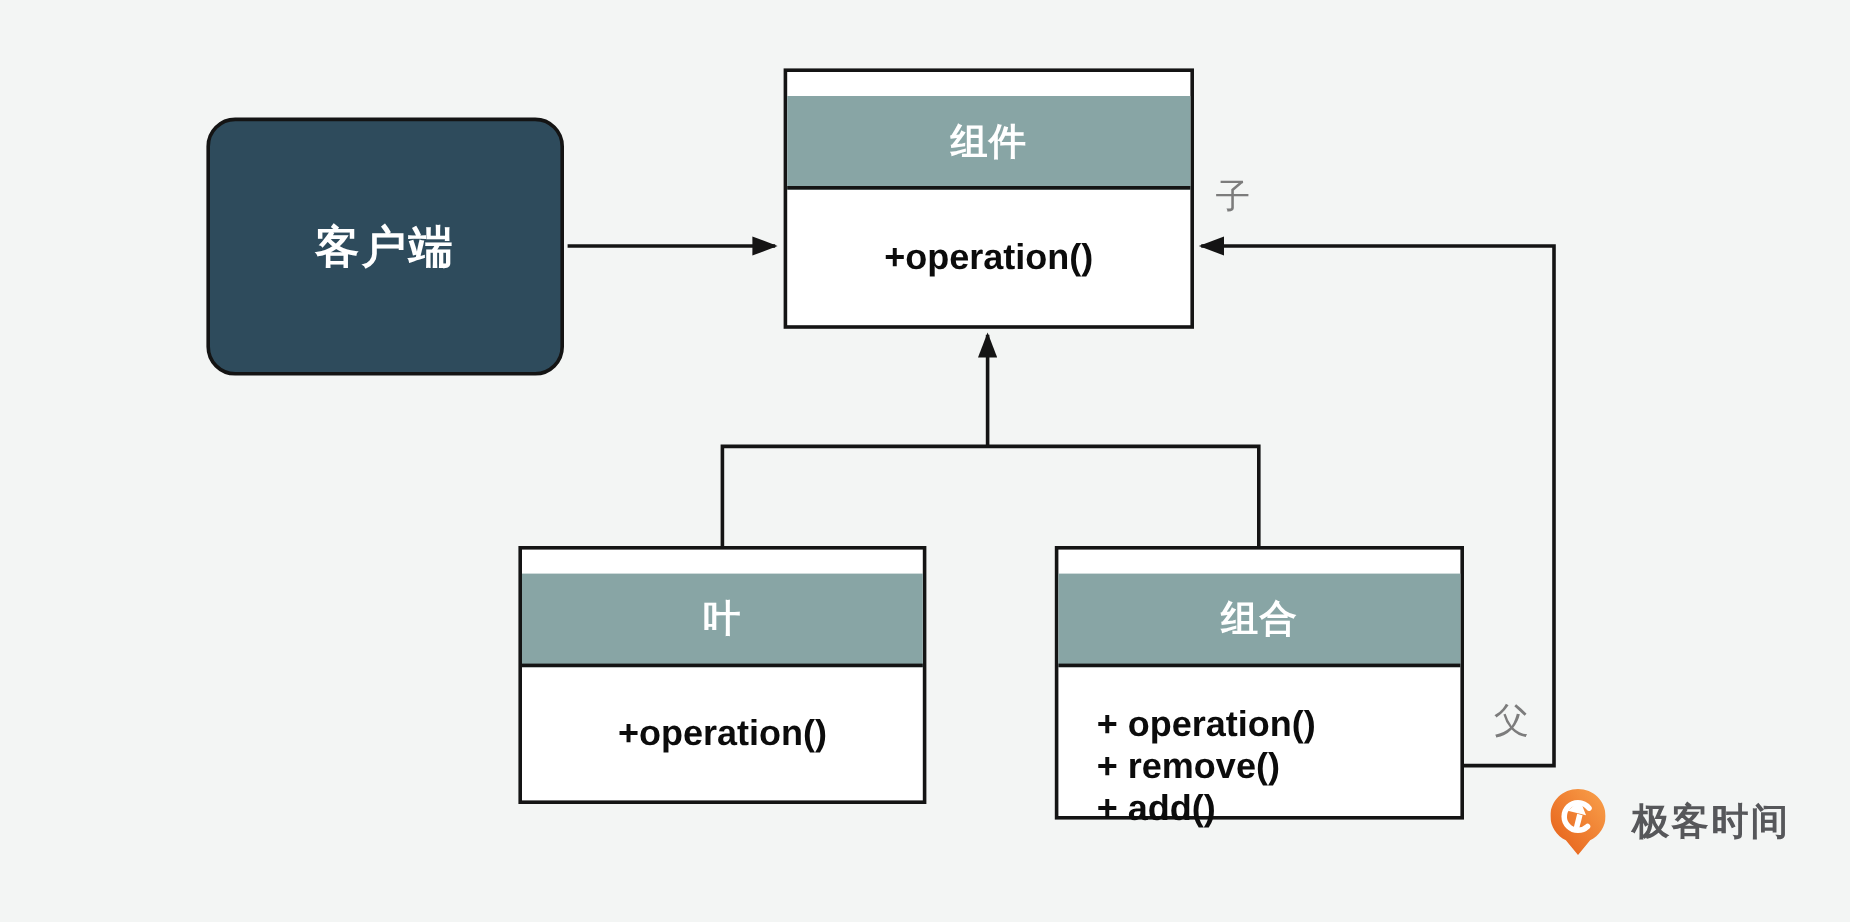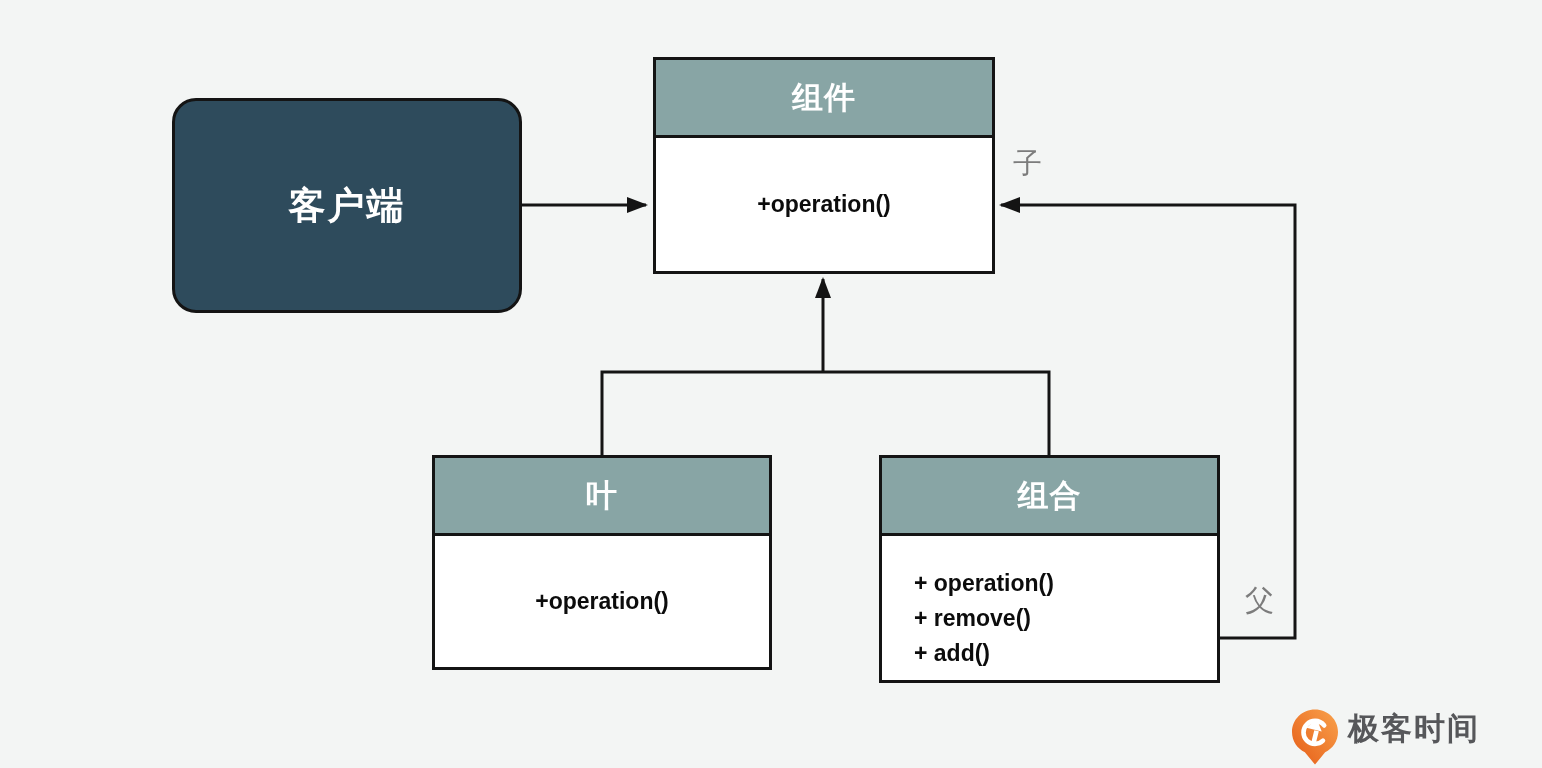--- a/index.html
+++ b/index.html
@@ -21,21 +21,21 @@
   }
   .canvas{position:absolute;inset:0;width:1542px;height:768px;}
   svg.connectors{position:absolute;left:0;top:0;z-index:1;}
   svg.connectors path{stroke:var(--line);stroke-width:3;fill:none;}
   #arrowhead path{fill:var(--line);stroke:none;}
 
   .node{position:absolute;z-index:2;}
 
   
   .client-box{
-    left:172px;top:98px;width:350px;height:215px;
+    left:172px;top:98px;width:298px;height:215px;
     background:var(--client-fill);
     border:3px solid var(--line);
     border-radius:24px;
     display:flex;align-items:center;justify-content:center;text-align:center;
   }
   .client-box .label{
     color:#fff;font-size:37px;font-weight:700;letter-spacing:2px;
   }
 
   
@@ -43,44 +43,45 @@
     background:var(--box-white);
     border:3px solid var(--line);
     display:flex;flex-direction:column;
   }
   .uml-box .uml-header{
     background:var(--header-teal);
     border-bottom:3px solid var(--line);
     color:#fff;font-size:31px;font-weight:700;letter-spacing:1px;
     display:flex;align-items:center;justify-content:center;
     flex:0 0 78px;
+    margin-top:20px;
   }
   .uml-box .uml-body{
     flex:1;display:flex;flex-direction:column;justify-content:center;
-    color:#0c0c0c;font-size:23px;font-weight:600;
+    color:#0c0c0c;font-size:30px;font-weight:600;
   }
   .uml-body.centered{align-items:center;}
   .uml-body.listed{justify-content:flex-start;padding:30px 0 16px 32px;}
   .uml-body .method{line-height:35px;white-space:pre;}
 
   .component-box{left:653px;top:57px;width:342px;height:217px;}
   .leaf-box{left:432px;top:455px;width:340px;height:215px;}
   .composite-box{left:879px;top:455px;width:341px;height:228px;}
 
   .edge-label{
     position:absolute;z-index:2;
     color:var(--label-gray);font-size:29px;font-weight:400;
   }
   .edge-label.child{left:1013px;top:144px;}
   .edge-label.parent{left:1245px;top:581px;}
 
   
   .logo{
-    position:absolute;z-index:2;left:1292px;top:708px;
-    display:flex;gap:10px;
+    position:absolute;z-index:2;left:1292px;top:656px;
+    display:flex;align-items:center;gap:22px;
   }
   .logo .logo-text{
     color:var(--logo-text);font-size:31px;font-weight:600;letter-spacing:2px;
   }
 </style>
 </head>
 <body>
 
 <div class="canvas">
 

